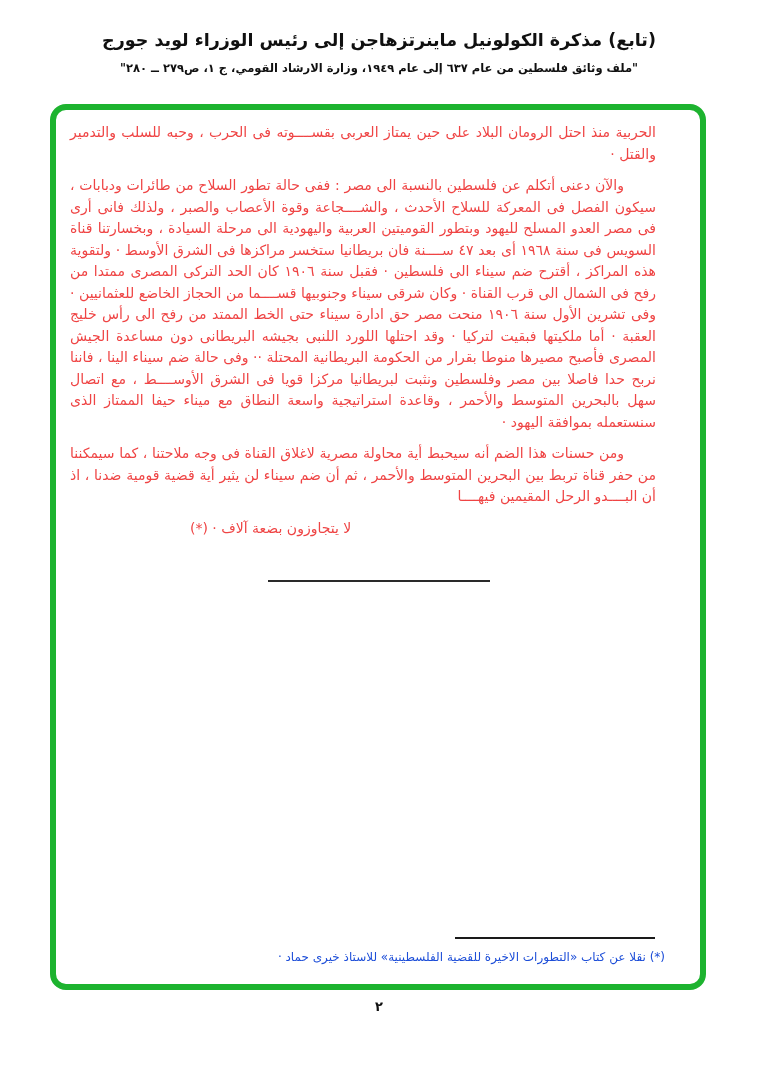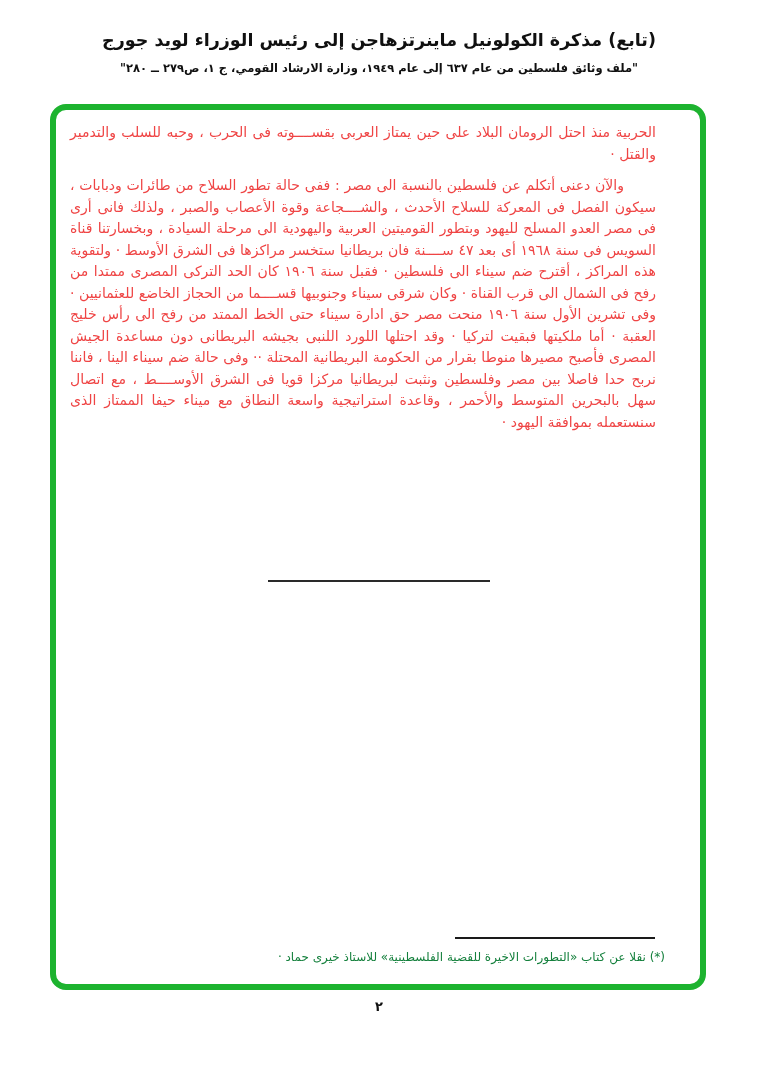--- a/index.html
+++ b/index.html
@@ -73,21 +73,21 @@
   }
   .footnote {
     position: absolute;
     top: 948px;
     right: 93px;
     width: 480px;
     direction: rtl;
     text-align: right;
     font-size: 12px;
     line-height: 18px;
-    color: #15803d;
+    color: #1d4ed8;
   }
   .page-number {
     position: absolute;
     top: 999px; left: 0; right: 0;
     text-align: center;
     font-size: 13px;
     font-weight: bold;
     color: #101010;
   }
 </style>
@@ -98,20 +98,22 @@
 
   <div class="doc-title">(تابع) مذكرة الكولونيل ماينرتزهاجن إلى رئيس الوزراء لويد جورج</div>
 
   <div class="doc-source">"ملف وثائق فلسطين من عام ٦٣٧ إلى عام ١٩٤٩، وزارة الارشاد القومي، ج ١، ص٢٧٩ ــ ٢٨٠"</div>
 
   <div class="green-box"></div>
 
   <div class="content">
     <p>الحربية منذ احتل الرومان البلاد على حين يمتاز العربى بقســــوته فى الحرب ، وحبه للسلب والتدمير والقتل ·</p>
     <p class="indented">والآن دعنى أتكلم عن فلسطين بالنسبة الى مصر : ففى حالة تطور السلاح من طائرات ودبابات ، سيكون الفصل فى المعركة للسلاح الأحدث ، والشــــجاعة وقوة الأعصاب والصبر ، ولذلك فانى أرى فى مصر العدو المسلح لليهود وبتطور القوميتين العربية واليهودية الى مرحلة السيادة ، وبخسارتنا قناة السويس فى سنة ١٩٦٨ أى بعد ٤٧ ســــنة فان بريطانيا ستخسر مراكزها فى الشرق الأوسط · ولتقوية هذه المراكز ، أقترح ضم سيناء الى فلسطين · فقبل سنة ١٩٠٦ كان الحد التركى المصرى ممتدا من رفح فى الشمال الى قرب القناة · وكان شرقى سيناء وجنوبيها قســــما من الحجاز الخاضع للعثمانيين · وفى تشرين الأول سنة ١٩٠٦ منحت مصر حق ادارة سيناء حتى الخط الممتد من رفح الى رأس خليج العقبة · أما ملكيتها فبقيت لتركيا · وقد احتلها اللورد اللنبى بجيشه البريطانى دون مساعدة الجيش المصرى فأصبح مصيرها منوطا بقرار من الحكومة البريطانية المحتلة ·· وفى حالة ضم سيناء الينا ، فاننا نربح حدا فاصلا بين مصر وفلسطين ونثبت لبريطانيا مركزا قويا فى الشرق الأوســــط ، مع اتصال سهل بالبحرين المتوسط والأحمر ، وقاعدة استراتيجية واسعة النطاق مع ميناء حيفا الممتاز الذى سنستعمله بموافقة اليهود ·</p>
+    <p class="indented">ومن حسنات هذا الضم أنه سيحبط أية محاولة مصرية لاغلاق القناة فى وجه ملاحتنا ، كما سيمكننا من حفر قناة تربط بين البحرين المتوسط والأحمر ، ثم أن ضم سيناء لن يثير أية قضية قومية ضدنا ، اذ أن البــــدو الرحل المقيمين فيهــــا</p>
+    <p class="closing-line">لا يتجاوزون بضعة آلاف · (*)</p>
   </div>
 
   <div class="center-divider"></div>
 
   <div class="footnote-rule"></div>
 
   <div class="footnote">(*) نقلا عن كتاب «التطورات الاخيرة للقضية الفلسطينية» للاستاذ خيرى حماد ·</div>
 
   <div class="page-number">٢</div>
 

